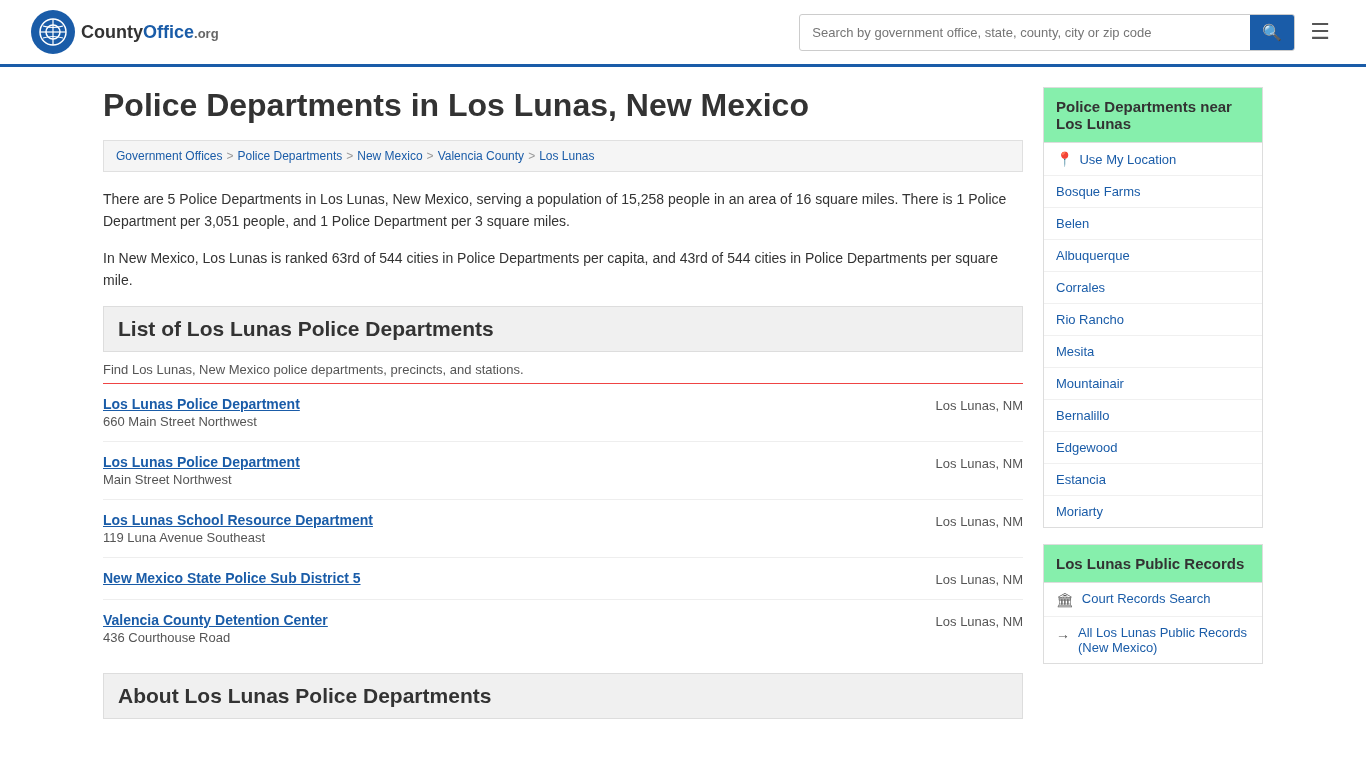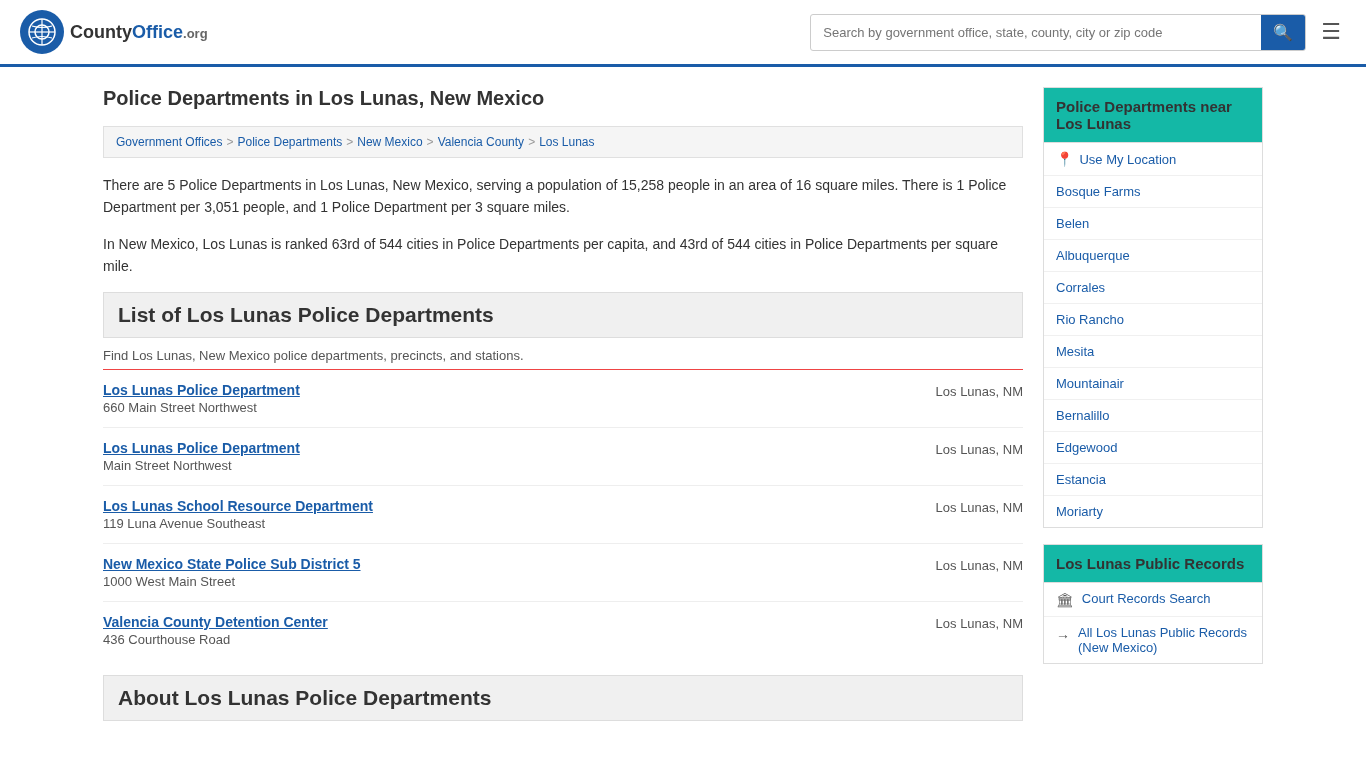--- a/index.html
+++ b/index.html
@@ -2,21 +2,21 @@
 <html><head>
   <meta charset="utf-8">
   <style>
     * { box-sizing: border-box; margin: 0; padding: 0; }
     body { font-family: Arial, sans-serif; font-size: 14px; color: #333; background: #fff; }
 
     
     .header {
       background: #fff;
       border-bottom: 3px solid #1a5ca8;
-      padding: 10px 20px;
+      padding: 10px 31px;
       display: flex;
       justify-content: space-between;
     }
     .logo-area {
       display: flex;
       align-items: center;
       gap: 6px;
     }
     .logo-circle {
       width: 44px;
@@ -72,21 +72,21 @@
       margin: 0 auto;
       padding: 20px;
       gap: 20px;
     }
 
     
     .main-content {
       flex: 1;
     }
     .page-title {
-      font-size: 20px;
+      font-size: 32px;
       font-weight: bold;
       color: #333;
       margin-bottom: 16px;
     }
     .breadcrumb {
       background: #f5f5f5;
       border: 1px solid #e0e0e0;
       padding: 8px 12px;
       font-size: 12px;
       color: #555;
@@ -162,21 +162,21 @@
     
     .sidebar {
       width: 220px;
       flex-shrink: 0;
     }
     .sidebar-section {
       border: 1px solid #ddd;
       margin-bottom: 16px;
     }
     .sidebar-title {
-      background: #14b8a6;
+      background: #86efac;
       padding: 10px 12px;
       font-size: 15px;
       font-weight: bold;
       color: #333;
       border-bottom: 1px solid #ddd;
     }
     .sidebar-item {
       padding: 8px 12px;
       border-bottom: 1px solid #f0f0f0;
       font-size: 13px;
@@ -305,21 +305,20 @@
         <div class="dept-name">Los Lunas School Resource Department</div>
         <div class="dept-address">119 Luna Avenue Southeast</div>
       </div>
       <div class="dept-location">Los Lunas, NM</div>
     </div>
   </div>
         <div class="dept-entry">
     <div class="dept-row">
       <div class="dept-left">
         <div class="dept-name">New Mexico State Police Sub District 5</div>
-        <div class="dept-address">1000 West Main Street</div>
       </div>
       <div class="dept-location">Los Lunas, NM</div>
     </div>
   </div>
         <div class="dept-entry">
     <div class="dept-row">
       <div class="dept-left">
         <div class="dept-name">Valencia County Detention Center</div>
         <div class="dept-address">436 Courthouse Road</div>
       </div>

